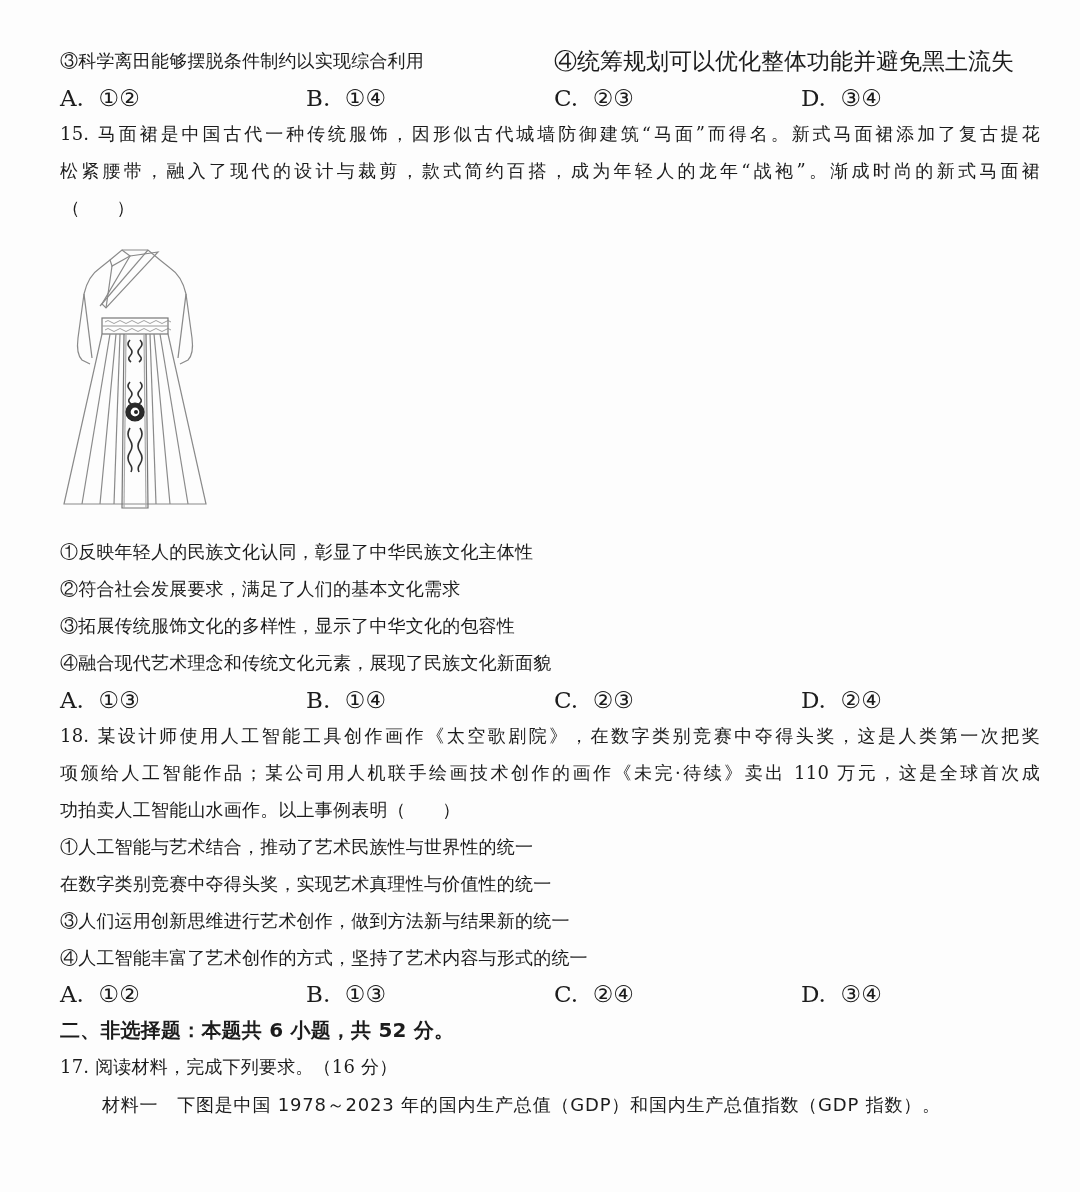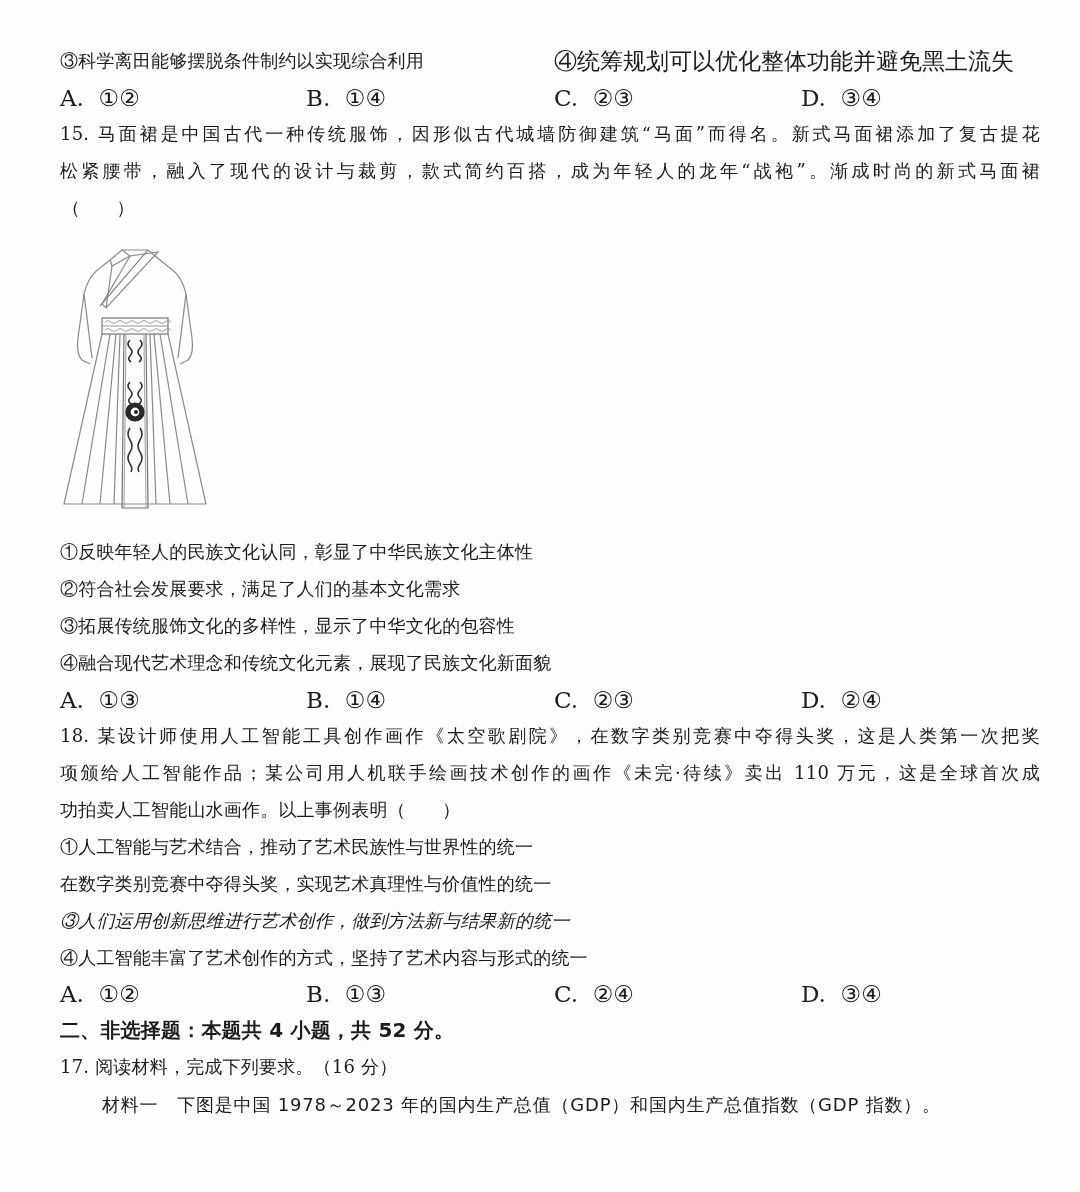--- a/index.html
+++ b/index.html
@@ -131,27 +131,27 @@
   <div class="opt" style="left:801px; top:688px;"><span>D.</span>&nbsp;&nbsp;<span>②④</span></div>
 </div>
 
 <div class="line justify" style="top:724px;">18. 某设计师使用人工智能工具创作画作《太空歌剧院》，在数字类别竞赛中夺得头奖，这是人类第一次把奖</div>
 <div class="line justify" style="top:761px;">项颁给人工智能作品；某公司用人机联手绘画技术创作的画作《未完·待续》卖出 110 万元，这是全球首次成</div>
 <div class="line" style="top:798px;">功拍卖人工智能山水画作。以上事例表明（　　）</div>
 
 <div>
   <div class="line" style="top:835px;">①人工智能与艺术结合，推动了艺术民族性与世界性的统一</div>
   <div class="line" style="top:872px;">在数字类别竞赛中夺得头奖，实现艺术真理性与价值性的统一</div>
-  <div class="line" style="top:909px;font-style:italic;">③人们运用创新思维进行艺术创作，做到方法新与结果新的统一</div>
+  <div class="line" style="top:909px;">③人们运用创新思维进行艺术创作，做到方法新与结果新的统一</div>
   <div class="line" style="top:946px;">④人工智能丰富了艺术创作的方式，坚持了艺术内容与形式的统一</div>
 </div>
 
 <div>
   <div class="opt" style="left:60px; top:982px;"><span>A.</span>&nbsp;&nbsp;<span>①②</span></div>
   <div class="opt" style="left:306px; top:982px;"><span>B.</span>&nbsp;&nbsp;<span>①③</span></div>
   <div class="opt" style="left:554px; top:982px;"><span>C.</span>&nbsp;&nbsp;<span>②④</span></div>
   <div class="opt" style="left:801px; top:982px;"><span>D.</span>&nbsp;&nbsp;<span>③④</span></div>
 </div>
 
-<div class="line bold" style="top:1018px;">二、非选择题：本题共 4 小题，共 52 分。</div>
+<div class="line bold" style="top:1018px;">二、非选择题：本题共 6 小题，共 52 分。</div>
 
 <div class="line" style="top:1055px;">17. 阅读材料，完成下列要求。（16 分）</div>
 <div class="line sans" style="top:1093px; left:102px;">材料一　下图是中国 1978～2023 年的国内生产总值（GDP）和国内生产总值指数（GDP 指数）。</div>
 
 </body></html>

